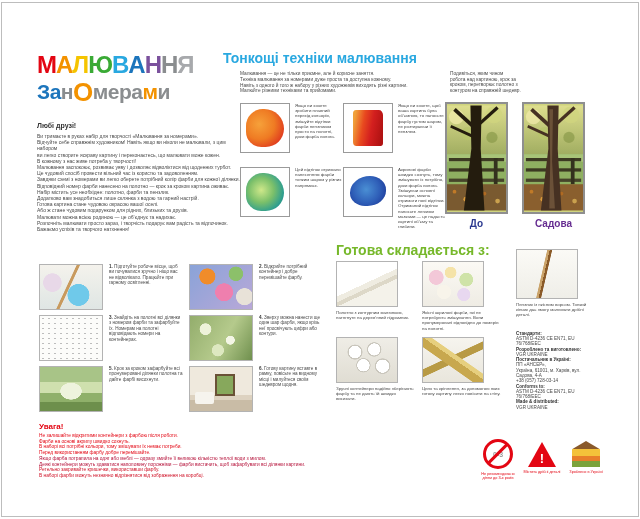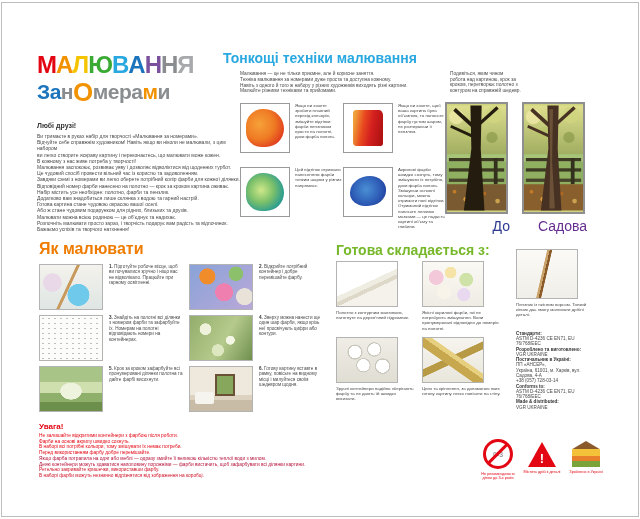--- a/index.html
+++ b/index.html
@@ -34,21 +34,21 @@
   .vgr{position:absolute;left:517px;top:40px;width:64px;height:30px;border:3px solid #e30613;border-radius:50%;
        display:flex;align-items:center;justify-content:center;background:#fff}
   .vgr span{color:#e30613;font-weight:800;font-style:italic;font-size:16px;letter-spacing:1px}
   .example-note{position:absolute;left:448px;top:68px;width:112px;font-size:4.8px;line-height:5.6px;color:#4a4a4a}
   .tree-frame{position:absolute;top:99px;width:63px;height:112px;border:2px solid #8f8f8f;box-sizing:border-box;overflow:hidden;background:#cfd47e}
   .tf1{left:443px}.tf2{left:520px}
   .trunk{fill:#241c0e}.branch{stroke:#241c0e}
   .trunk-hl{display:none}
   .tf2 .trunk{fill:#463122}.tf2 .branch{stroke:#463122}.tf2 .trunk-hl{display:block}
   .tf2 .ground{fill:#8a5f2e}
-  .lbl{position:absolute;top:215px;width:67px;text-align:right;font-weight:400;font-size:14px}
+  .lbl{position:absolute;top:215px;width:67px;text-align:center;font-weight:700;font-size:10px}
   .lbl-before{left:441px;color:#2b3990}
   .lbl-after{left:518px;color:#662d91}
 
   
   .h-orange{position:absolute;left:37px;top:237px;font-size:16px;font-weight:800;color:#ef7c00}
   .steps-grid{position:absolute;left:37px;top:261px;display:grid;grid-template-columns:64px 74px 64px 64px;column-gap:6px;row-gap:5px;align-items:start}
   .step-text{font-size:4.6px;line-height:5.4px;color:#4a4a4a}
   .step-num{font-weight:bold;color:#333}
 
   .ph{width:64px;height:46px;border:1px solid #b3b3b3;box-sizing:border-box;position:relative}
@@ -248,21 +248,20 @@
       <circle cx="30" cy="106" r="2" fill="#8a6a34"></circle>
       <path class="branch" d="M30 24 L8 4" stroke-width="4" fill="none"></path>
       <path class="branch" d="M32 22 L54 2" stroke-width="3.5" fill="none"></path>
       <path class="branch" d="M30 34 L4 22" stroke-width="3" fill="none"></path>
       <polygon class="trunk" points="25,0 37,0 36,46 40,112 18,112 26,46"></polygon>
       <polygon class="trunk-hl" points="27,4 31,4 30,60 33,110 27,110 28,60" fill="#6b5138"></polygon>
     </svg></div>
   <div class="lbl lbl-before">До</div>
   <div class="lbl lbl-after">Садова</div>
 
-  <div class="h-orange">Як малювати</div>
   <div class="steps-grid" id="steps-grid">
       <div class="ph ph-jar"></div>
       <div class="step-text"><span class="step-num">1. </span>Підготуйте робоче місце, щоб ви почувалися зручно і ніщо вас не відволікало. Працюйте при гарному освітленні.</div>
       <div class="ph ph-flower"></div>
       <div class="step-text"><span class="step-num">2. </span>Відкрийте потрібний контейнер і добре перемішайте фарбу.</div>
       <div class="ph ph-numbers"></div>
       <div class="step-text"><span class="step-num">3. </span>Знайдіть на полотні всі ділянки з номером фарби та зафарбуйте їх. Номерам на полотні відповідають номери на контейнерах.</div>
       <div class="ph ph-foliage"></div>
       <div class="step-text"><span class="step-num">4. </span>Зверху можна нанести ще один шар фарби, якщо крізь неї просвічують цифри або контури.</div>
       <div class="ph ph-park"></div>

